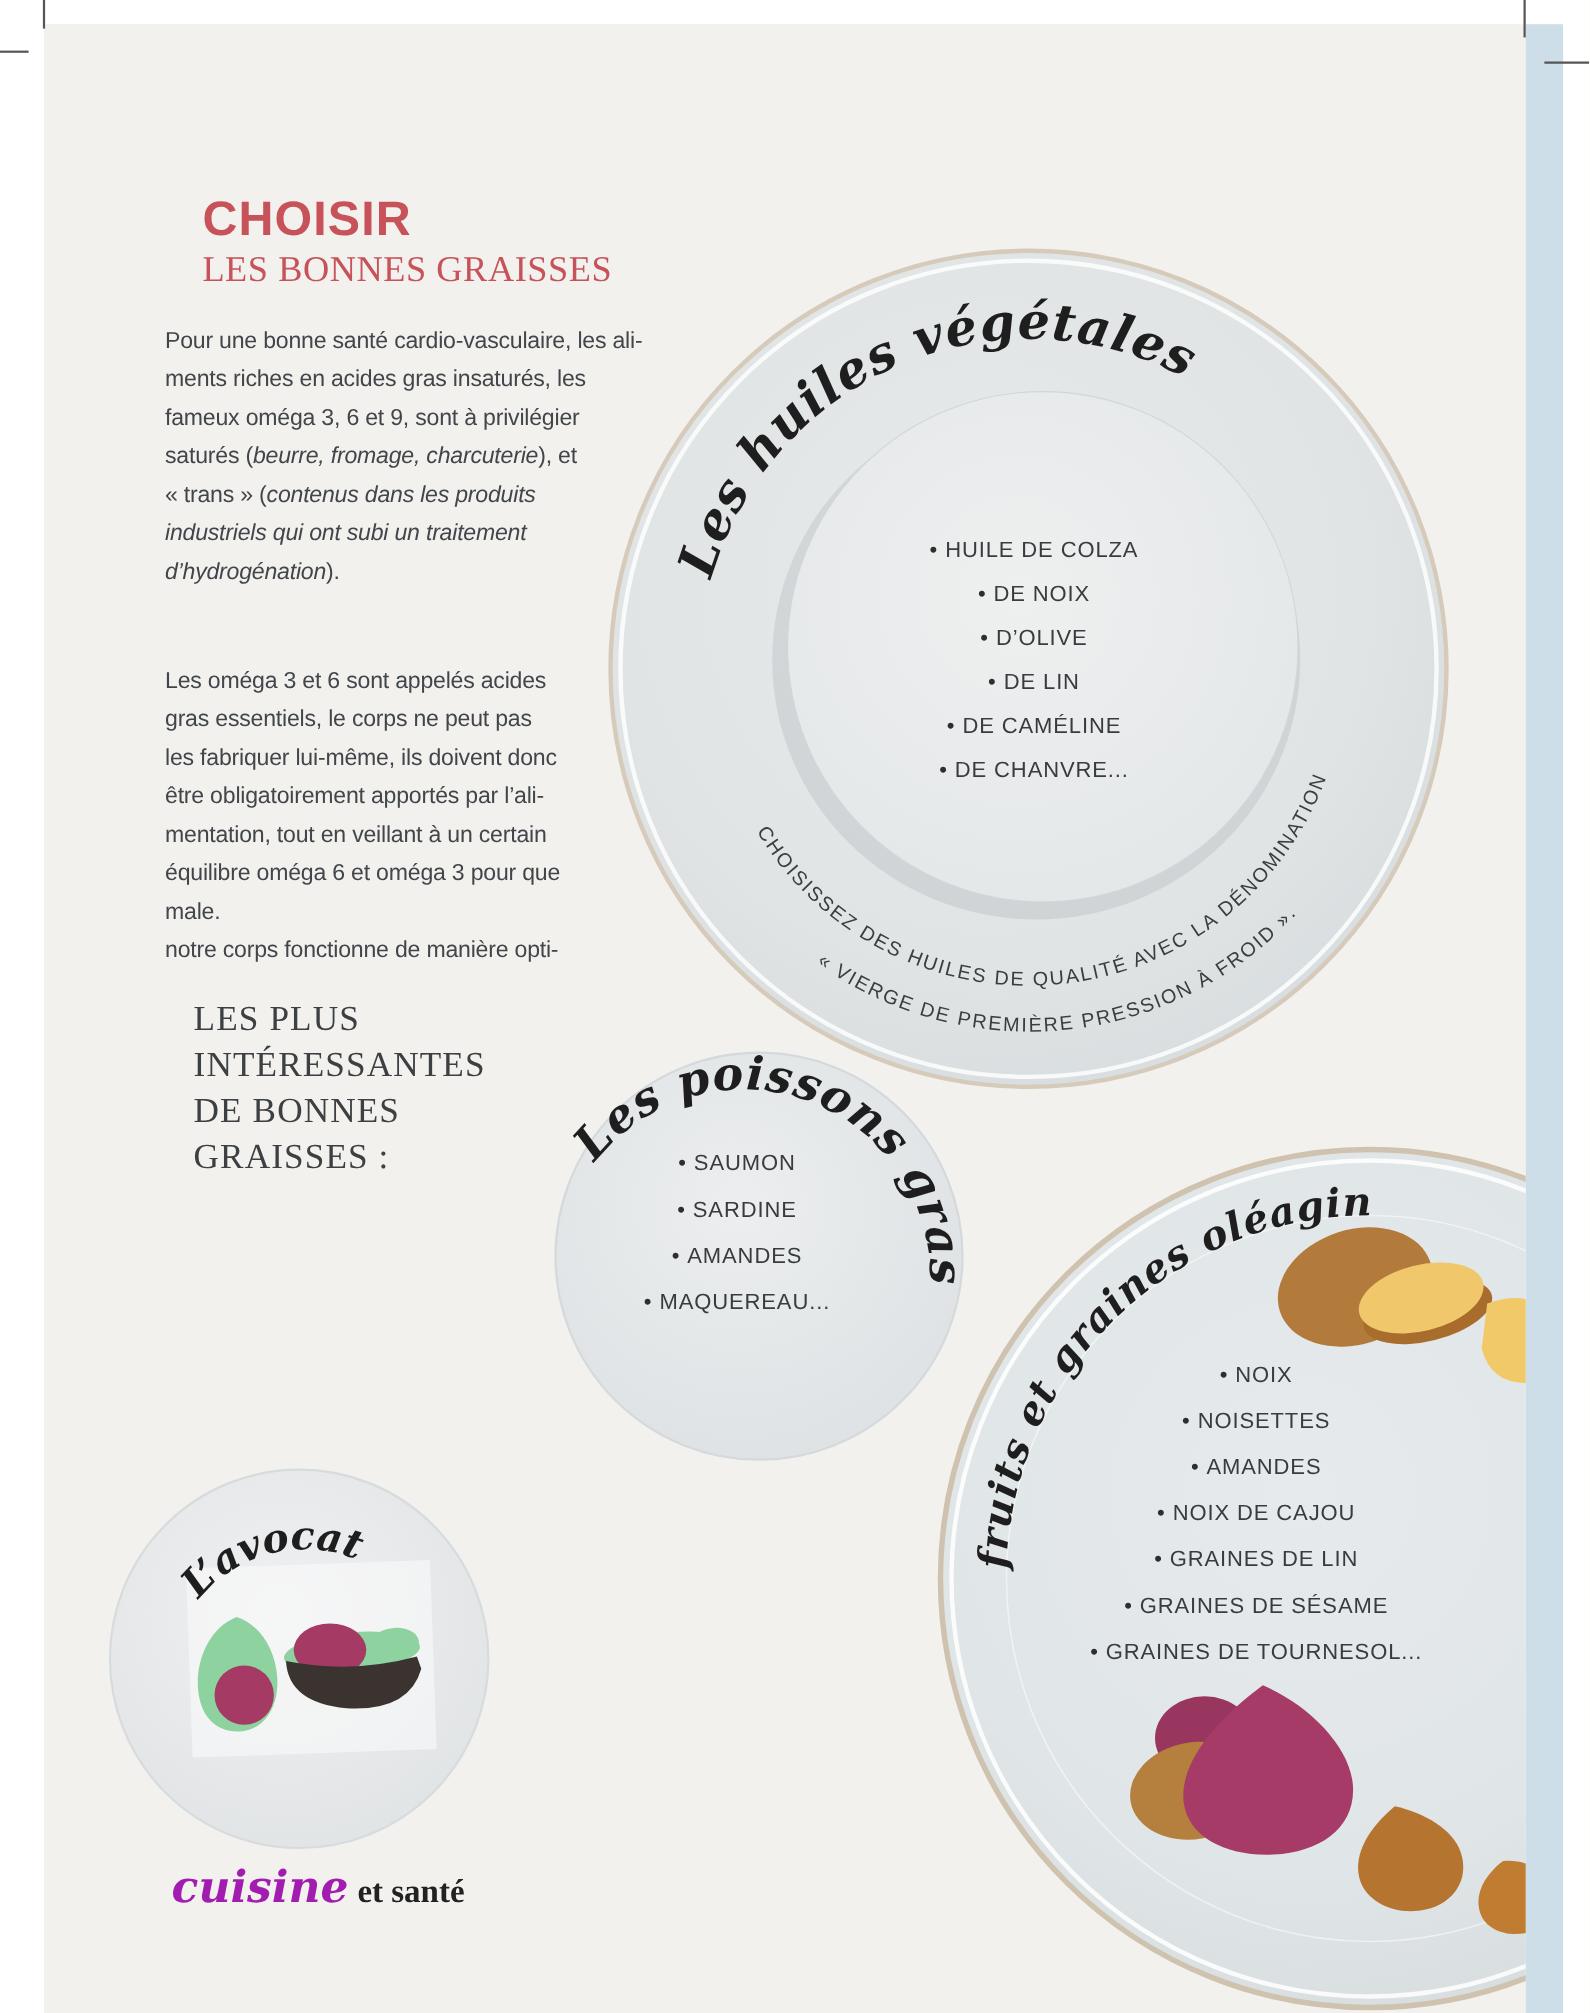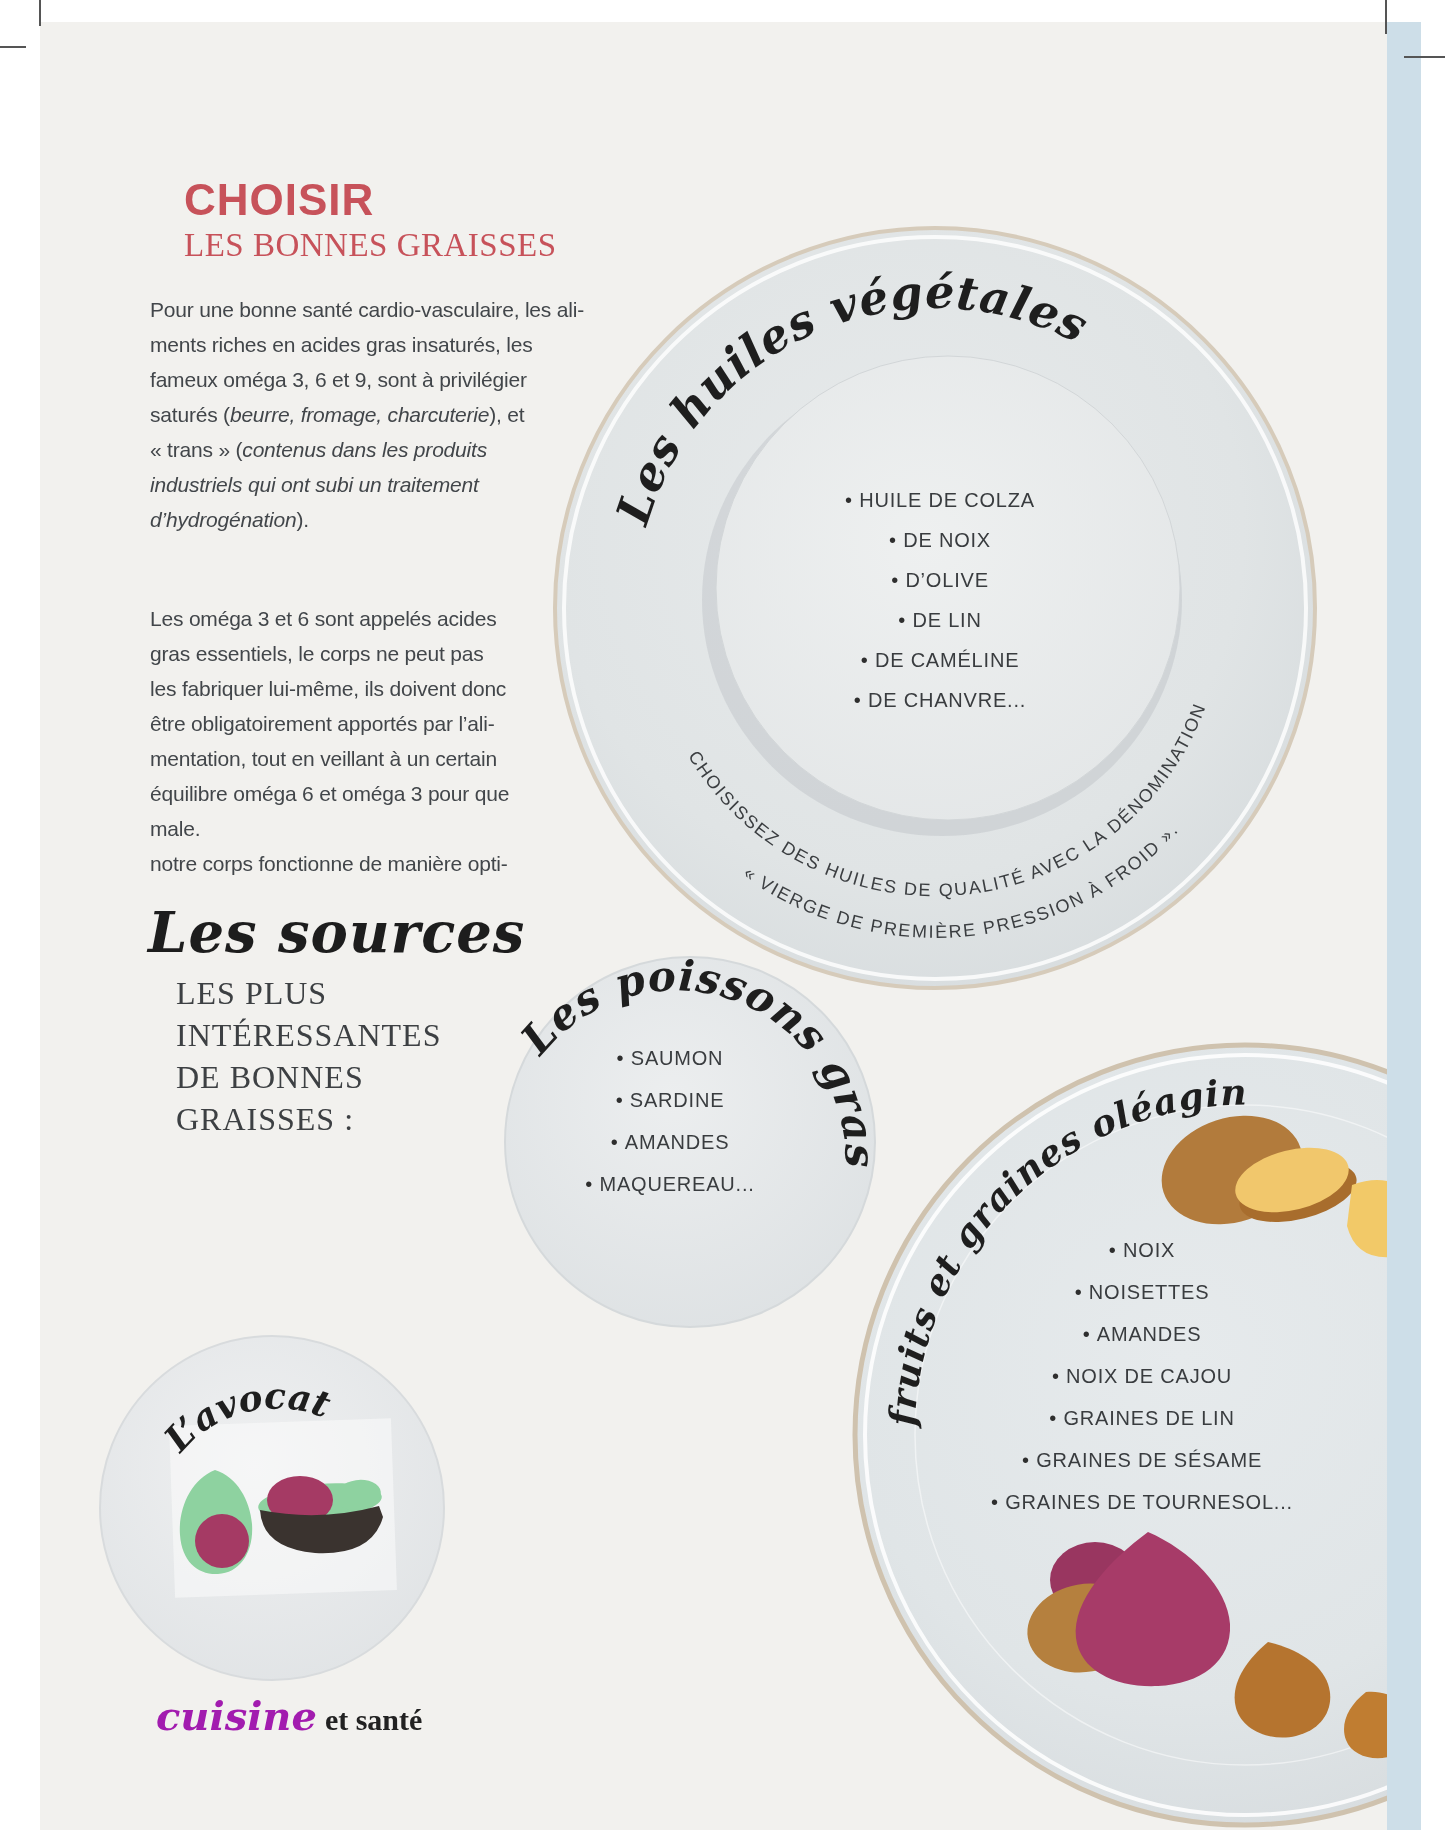--- a/index.html
+++ b/index.html
@@ -197,21 +197,20 @@
     <div class="line">gras essentiels, le corps ne peut pas</div>
     <div class="line">les fabriquer lui-même, ils doivent donc</div>
     <div class="line">être obligatoirement apportés par l’ali-</div>
     <div class="line">mentation, tout en veillant à un certain</div>
     <div class="line">équilibre oméga 6 et oméga 3 pour que</div>
     <div class="line">male.</div>
     <div class="line">notre corps fonctionne de manière opti-</div>
   </section>
 
   <section class="sources">
-    <div class="script">Les sources</div>
     <div class="caps">
       <div class="line">LES PLUS</div>
       <div class="line">INTÉRESSANTES</div>
       <div class="line">DE BONNES</div>
       <div class="line">GRAISSES :</div>
     </div>
   </section>
 
   <ul class="list list-huiles">
     <li>HUILE DE COLZA</li>

